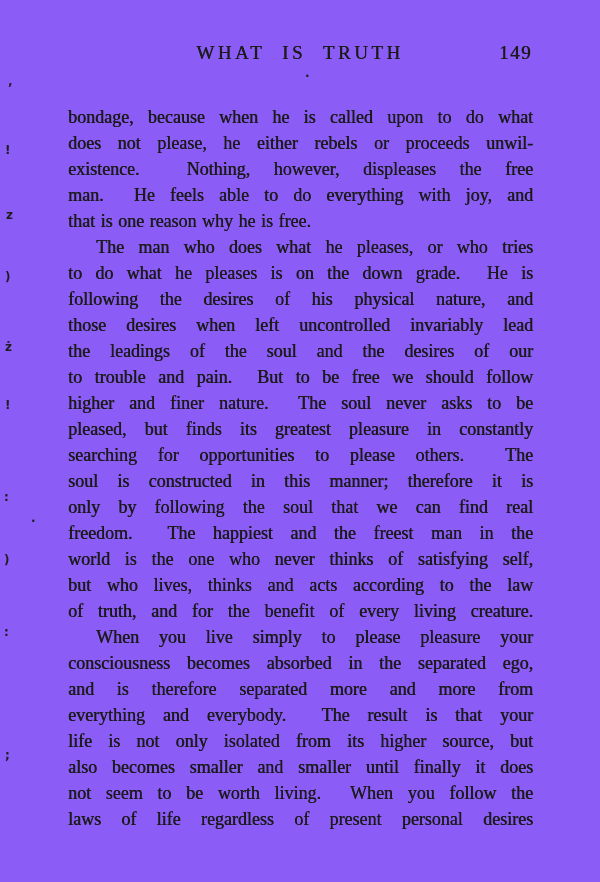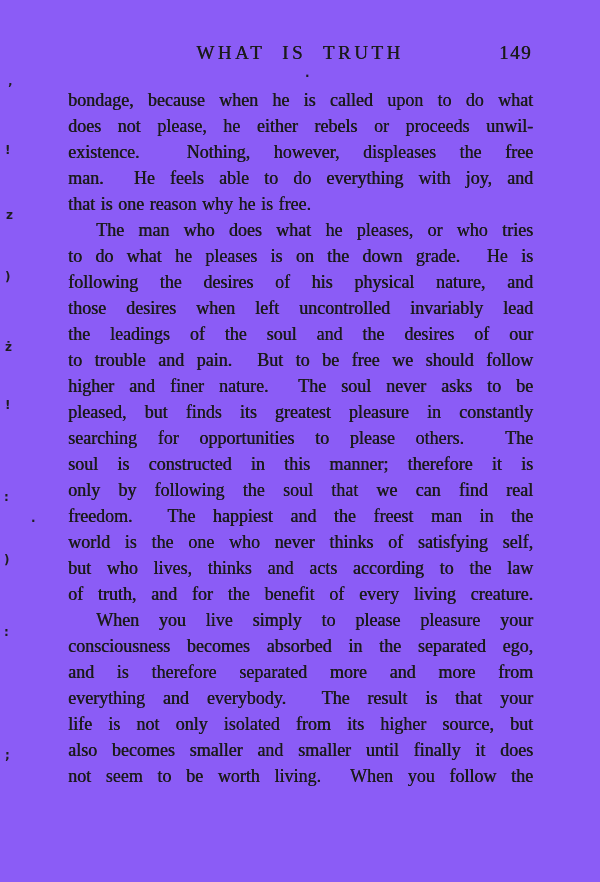--- a/index.html
+++ b/index.html
@@ -31,21 +31,21 @@
     right: 0;
     top: 0;
     font-size: 19px;
     letter-spacing: 1.5px;
     text-shadow: 0.4px 0 0 currentColor;
     margin-left: 28px;
   }
   .body {
     position: absolute;
     left: 68px;
-    top: 87px;
+    top: 104px;
     width: 465px;
   }
   .line {
     font-size: 18px;
     line-height: 26px;
     height: 26px;
     text-align: justify;
     text-align-last: justify;
     text-shadow: 0.4px 0 0 currentColor;
     word-spacing: 1px;
@@ -93,20 +93,21 @@
       <div class="line">world is the one who never thinks of satisfying self,</div>
       <div class="line">but who lives, thinks and acts according to the law</div>
       <div class="line">of truth, and for the benefit of every living creature.</div>
       <div class="line indent">When you live simply to please pleasure your</div>
       <div class="line">consciousness becomes absorbed in the separated ego,</div>
       <div class="line">and is therefore separated more and more from</div>
       <div class="line">everything and everybody.&nbsp; The result is that your</div>
       <div class="line">life is not only isolated from its higher source, but</div>
       <div class="line">also becomes smaller and smaller until finally it does</div>
       <div class="line">not seem to be worth living.&nbsp; When you follow the</div>
+      <div class="line">laws of life regardless of present personal desires</div>
     </div>
 
   <div class="marks">
       <span class="mark" style="left: 8px; top: 88px;">’</span>
       <span class="mark" style="left: 5px; top: 150px;">!</span>
       <span class="mark" style="left: 6px; top: 215px;">z</span>
       <span class="mark" style="left: 5px; top: 277px;">)</span>
       <span class="mark" style="left: 5px; top: 347px;">ż</span>
       <span class="mark" style="left: 5px; top: 405px;">!</span>
       <span class="mark" style="left: 4px; top: 497px;">:</span>

